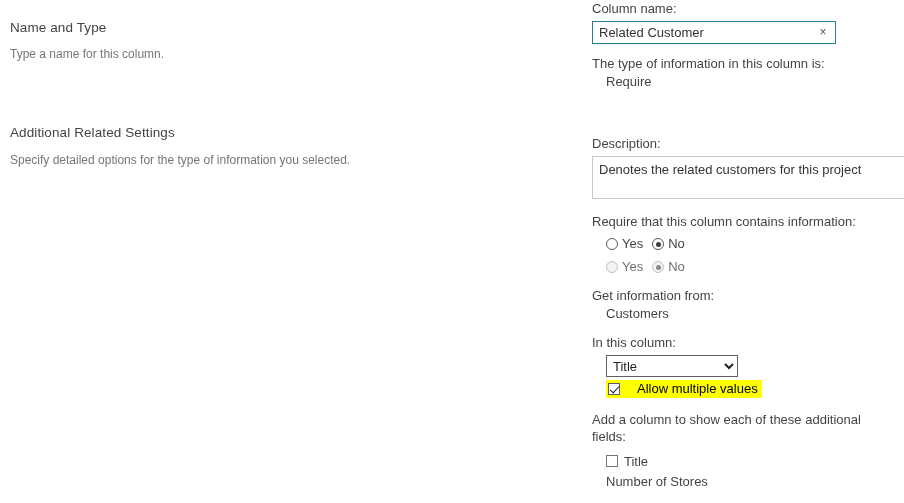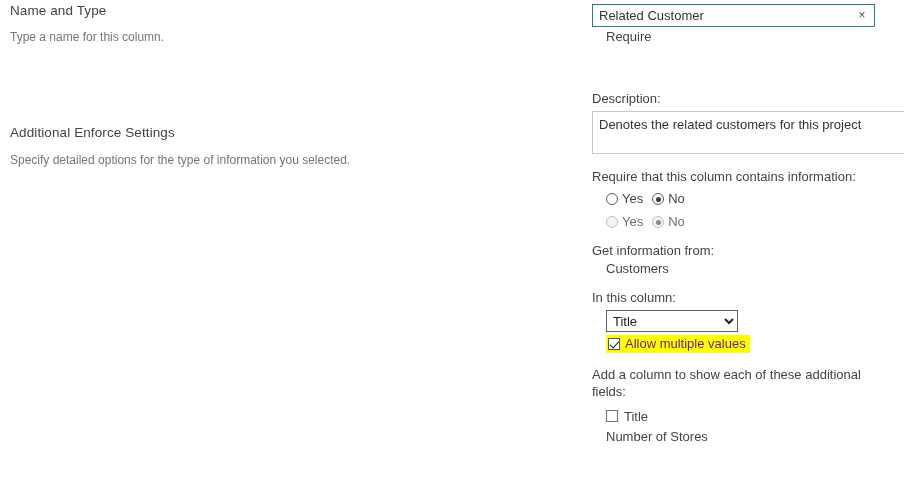--- a/index.html
+++ b/index.html
@@ -30,21 +30,21 @@
     letter-spacing: .1px;
     margin: 0;
     padding: 0;
   }
   .section-desc {
     font-size: 12px;
     color: #767676;
     margin: 0;
     padding: 0;
   }
-  .block-name-type { position: absolute; left: 0; top: 3px; }
+  .block-name-type { position: absolute; left: 0; top: 20px; }
   .block-name-type .section-desc { margin-top: 12px; }
   .block-additional { position: absolute; left: 0; top: 125px; }
   .block-additional .section-desc { margin-top: 13px; }
 
   
   .right-col {
     position: absolute;
     left: 592px;
     top: 0;
     width: 305px;
@@ -58,21 +58,21 @@
   .static-value {
     font-size: 13px;
     color: #444444;
     margin: 0 0 0 14px;
     line-height: 19px;
   }
 
   
   .input-wrap {
     position: relative;
-    width: 283px;
+    width: 244px;
     height: 23px;
     margin-top: 4px;
     border: 1px solid #2a7c8f;
     box-sizing: border-box;
     background: #ffffff;
   }
   .input-wrap input {
     position: absolute;
     left: 0; top: 0;
     width: 230px;
@@ -198,21 +198,22 @@
     left: 3px;
     top: 0px;
     width: 4px;
     height: 8px;
     border: solid #1a1a1a;
     border-width: 0 1.6px 1.6px 0;
     transform: rotate(42deg);
   }
   .highlight-row .cb-label {
     font-size: 13px;
-    color: #701a75;
+    color: #000000;
+    margin-left: 12px;
   }
 
   
   .fields-label { margin-top: 13px; }
   .fields-list {
     margin: 6px 0 0 14px;
     padding: 0;
     list-style: none;
   }
   .fields-list li {
@@ -230,35 +231,37 @@
 <body>
 
 <div class="left-col">
 
   <div class="block-name-type">
     <div class="section-heading">Name and Type</div>
     <div class="section-desc">Type a name for this column.</div>
   </div>
 
   <div class="block-additional">
-    <div class="section-heading">Additional Enforce Settings</div>
+    <div class="section-heading">Additional Related Settings</div>
     <div class="section-desc">Specify detailed options for the type of information you selected.</div>
   </div>
 
 </div>
 
 <div class="right-col">
 
   
+  <div class="field-label">Column name:</div>
   <div class="input-wrap">
     <input type="text" value="Related Customer" style="">
     <span class="clear-btn">×</span>
   </div>
 
   
+  <div class="field-label gap-sm">The type of information in this column is:</div>
   <div class="static-value">Require</div>
 
   
   <div class="field-label" style="margin-top:44px;">Description:</div>
   <textarea class="desc-area" style="">Denotes the related customers for this project</textarea>
 
   
   <div class="field-label gap-sm">Require that this column contains information:</div>
   <div class="radio-row">
     <label class="radio-item">

